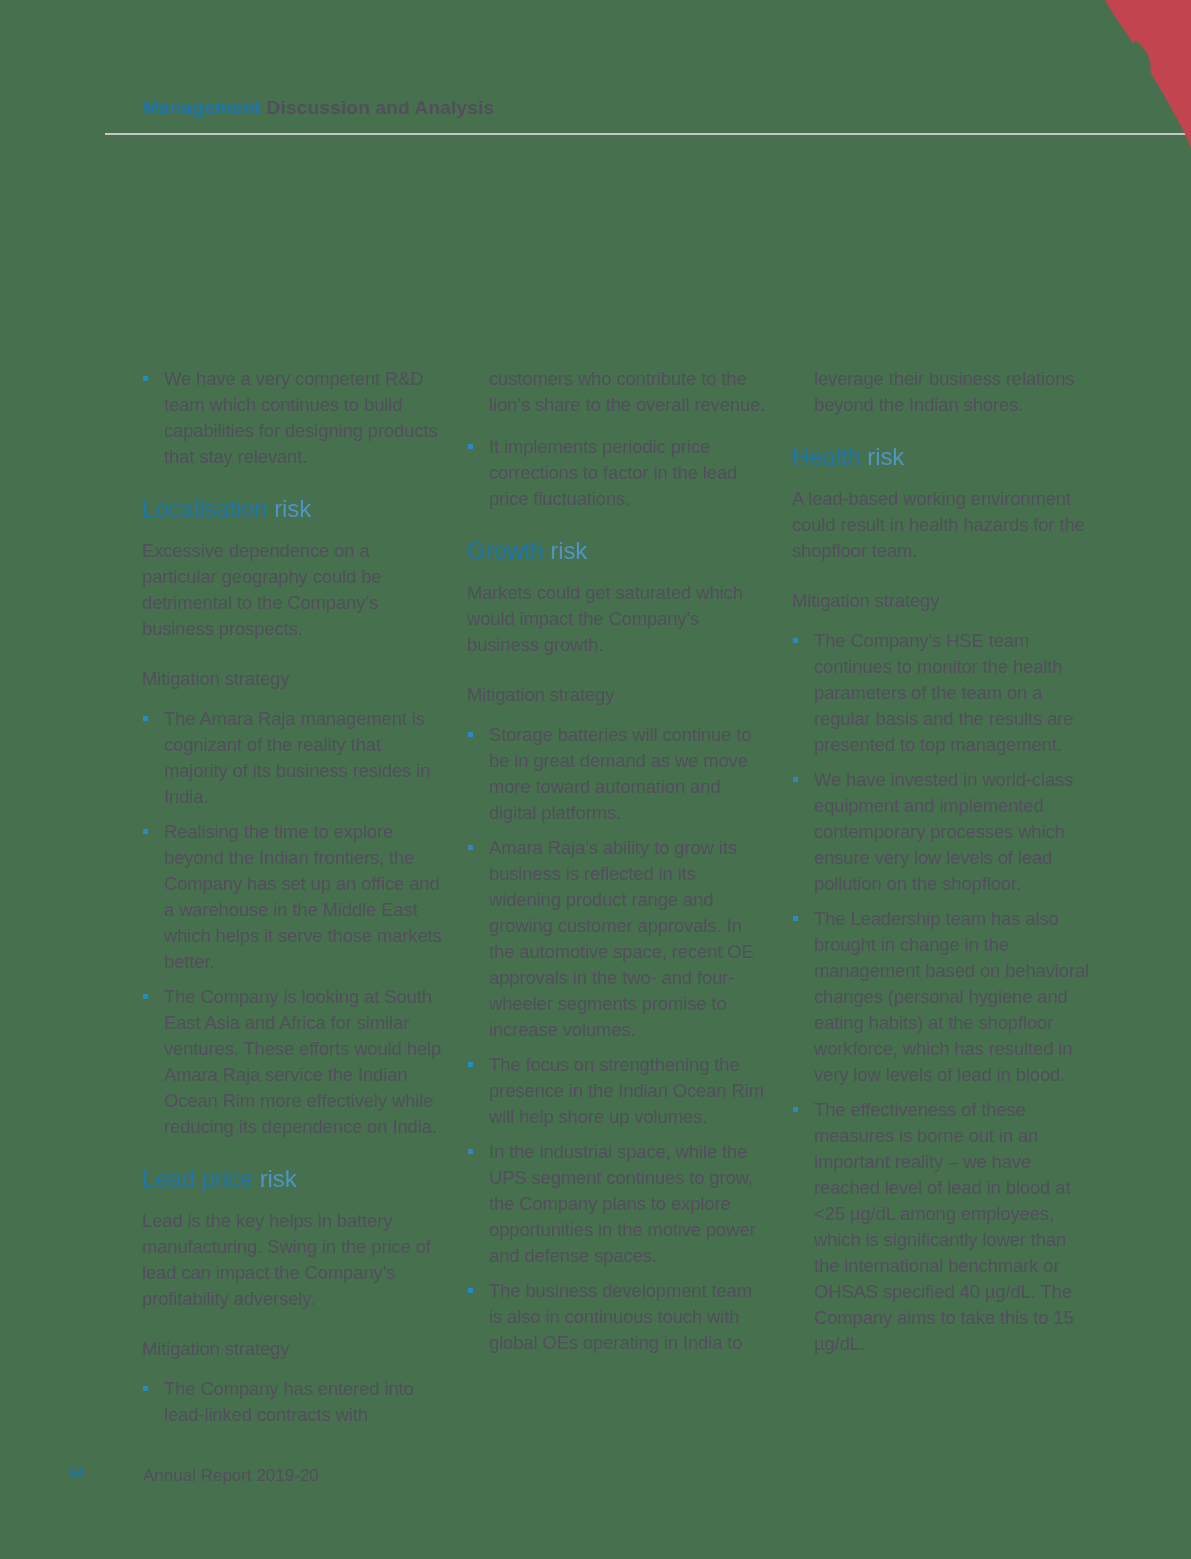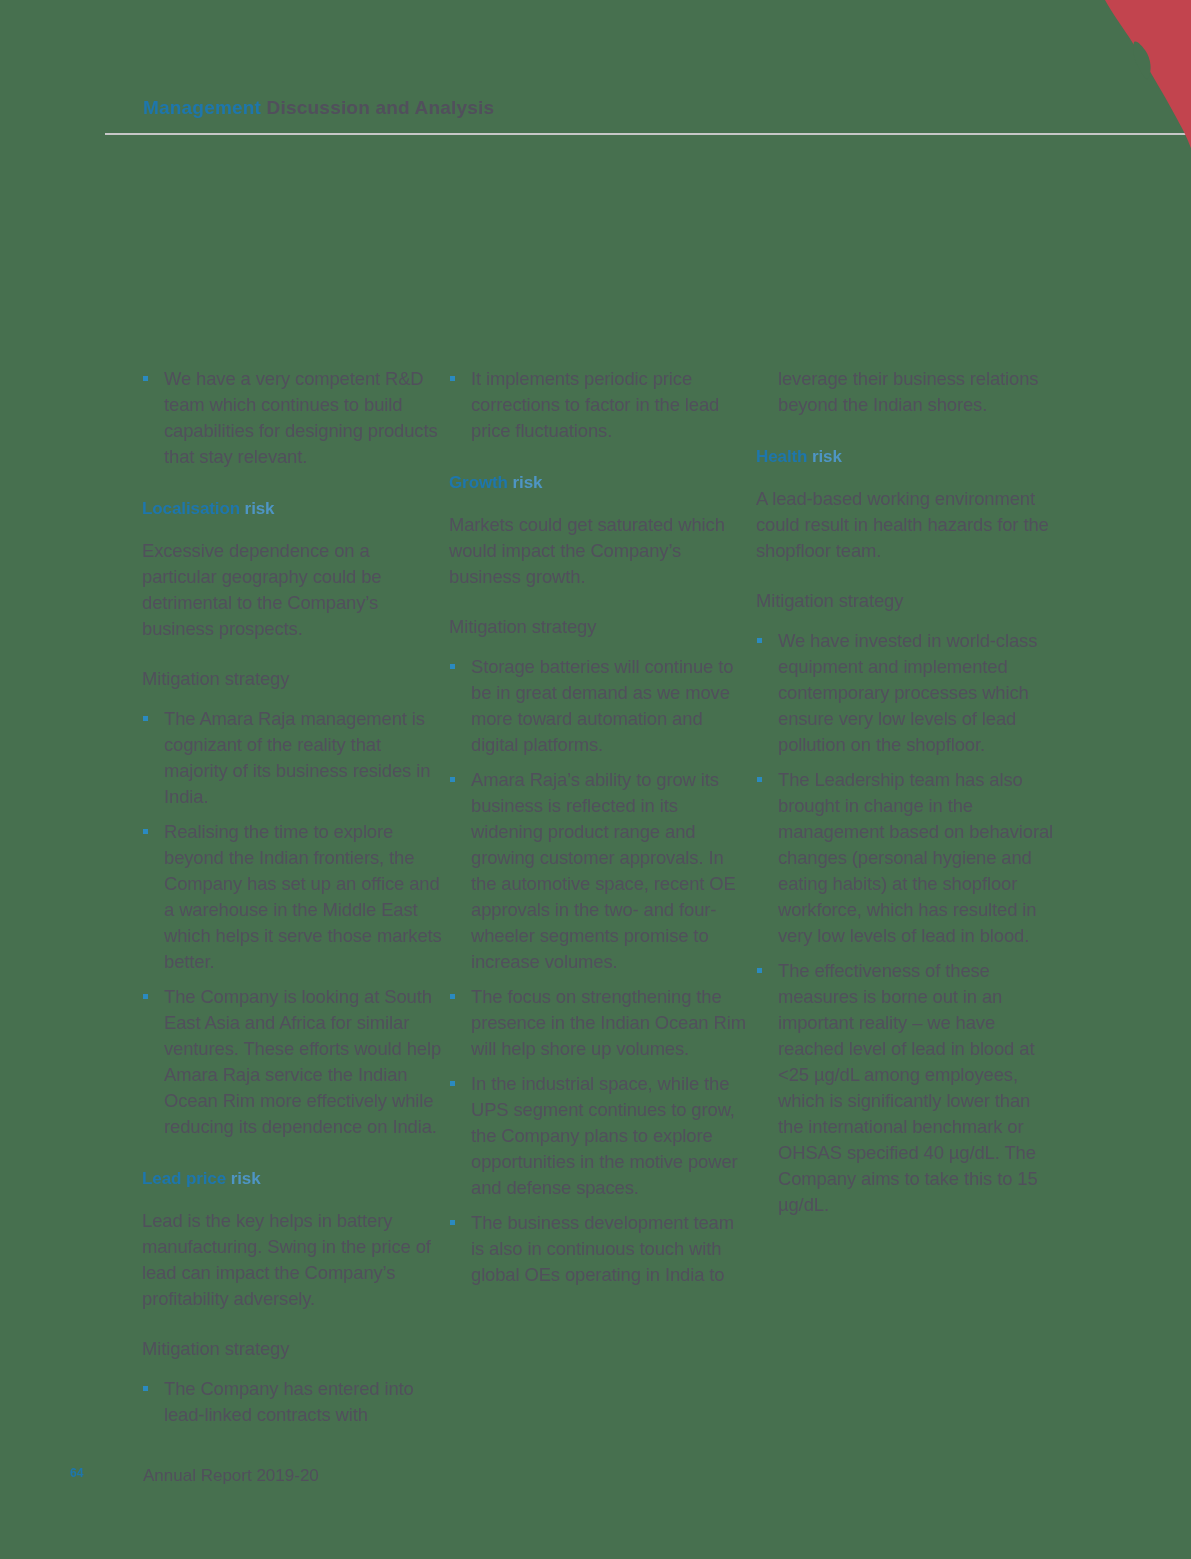--- a/index.html
+++ b/index.html
@@ -13,26 +13,26 @@
   
   .header-title{position:absolute;left:143px;top:97px;font-size:19px;font-weight:700;letter-spacing:.2px;white-space:nowrap;}
   .header-title .hl{color:var(--accent-blue,#1E76AC);}
   .header-title .rest{color:var(--body-text,#514F5C);}
   .rule{position:absolute;left:105px;right:0;top:133px;height:2px;background:var(--rule-color,#C7C7C7);}
   
   .corner{position:absolute;top:0;right:0;width:101px;height:200px;color:var(--accent-red,#C2444E);}
   
   .content{
     position:absolute;left:142px;top:366px;width:953px;
-    display:grid;grid-template-columns:repeat(3,300px);column-gap:7px;
+    display:grid;grid-template-columns:repeat(3,300px);column-gap:25px;
     color:var(--body-text,#514F5C);font-size:18.4px;line-height:26px;letter-spacing:-.1px;
   }
   .col{min-width:0;}
   .col > :first-child{margin-top:0 !important;}
-  h2.risk{font-size:17px;line-height:26px;margin:26px 0 16px;font-weight:700;}
+  h2.risk{font-size:24px;line-height:26px;margin:26px 0 16px;font-weight:400;}
   h2.risk .hd-strong{color:var(--accent-blue,#1E76AC);}
   h2.risk .hd-rest{color:var(--light-blue,#4E95C4);}
   h3.mit{font-size:18.4px;line-height:26px;margin:24px 0 14px;font-weight:400;color:var(--body-text,#514F5C);}
   .content p{margin:0 0 16px;}
   .content p.cont{padding-left:22px;}
   .content ul{list-style:none;margin:0 0 8px;padding:0;}
   .content li{position:relative;padding-left:22px;margin-bottom:9px;}
   .content li .marker{position:absolute;left:1px;top:10px;width:5px;height:5px;background:var(--bullet-blue,#2B8AC0);}
   
   .footer-num{position:absolute;left:70px;top:1466px;font-size:12px;font-weight:700;color:var(--accent-blue,#1E76AC);}
@@ -68,40 +68,42 @@
           <li><span class="marker"></span><span>The Company is looking at South East Asia and Africa for similar ventures. These efforts would help Amara Raja service the Indian Ocean Rim more effectively while reducing its dependence on India.</span></li>
         </ul>
         <h2 class="risk"><span class="hd-strong">Lead price </span><span class="hd-rest">risk</span></h2>
         <p>Lead is the key helps in battery manufacturing. Swing in the price of lead can impact the Company’s profitability adversely.</p>
         <h3 class="mit">Mitigation strategy</h3>
         <ul>
           <li><span class="marker"></span><span>The Company has entered into lead-linked contracts with</span></li>
         </ul>
       </div>
       <div class="col">
+        <p class="cont">customers who contribute to the lion’s share to the overall revenue.</p>
         <ul>
           <li><span class="marker"></span><span>It implements periodic price corrections to factor in the lead price fluctuations.</span></li>
         </ul>
         <h2 class="risk"><span class="hd-strong">Growth </span><span class="hd-rest">risk</span></h2>
         <p>Markets could get saturated which would impact the Company’s business growth.</p>
         <h3 class="mit">Mitigation strategy</h3>
         <ul>
           <li><span class="marker"></span><span>Storage batteries will continue to be in great demand as we move more toward automation and digital platforms.</span></li>
           <li><span class="marker"></span><span>Amara Raja’s ability to grow its business is reflected in its widening product range and growing customer approvals. In the automotive space, recent OE approvals in the two- and four-wheeler segments promise to increase volumes.</span></li>
           <li><span class="marker"></span><span>The focus on strengthening the presence in the Indian Ocean Rim will help shore up volumes.</span></li>
           <li><span class="marker"></span><span>In the industrial space, while the UPS segment continues to grow, the Company plans to explore opportunities in the motive power and defense spaces.</span></li>
           <li><span class="marker"></span><span>The business development team is also in continuous touch with global OEs operating in India to</span></li>
         </ul>
       </div>
       <div class="col">
         <p class="cont">leverage their business relations beyond the Indian shores.</p>
         <h2 class="risk"><span class="hd-strong">Health </span><span class="hd-rest">risk</span></h2>
         <p>A lead-based working environment could result in health hazards for the shopfloor team.</p>
         <h3 class="mit">Mitigation strategy</h3>
         <ul>
+          <li><span class="marker"></span><span>The Company’s HSE team continues to monitor the health parameters of the team on a regular basis and the results are presented to top management.</span></li>
           <li><span class="marker"></span><span>We have invested in world-class equipment and implemented contemporary processes which ensure very low levels of lead pollution on the shopfloor.</span></li>
           <li><span class="marker"></span><span>The Leadership team has also brought in change in the management based on behavioral changes (personal hygiene and eating habits) at the shopfloor workforce, which has resulted in very low levels of lead in blood.</span></li>
           <li><span class="marker"></span><span>The effectiveness of these measures is borne out in an important reality – we have reached level of lead in blood at &lt;25 µg/dL among employees, which is significantly lower than the international benchmark or OHSAS specified 40 µg/dL. The Company aims to take this to 15 µg/dL.</span></li>
         </ul>
       </div>
     </div>
 
   <div class="footer-num">64</div>
   <div class="footer-label">Annual Report 2019-20</div>
 

